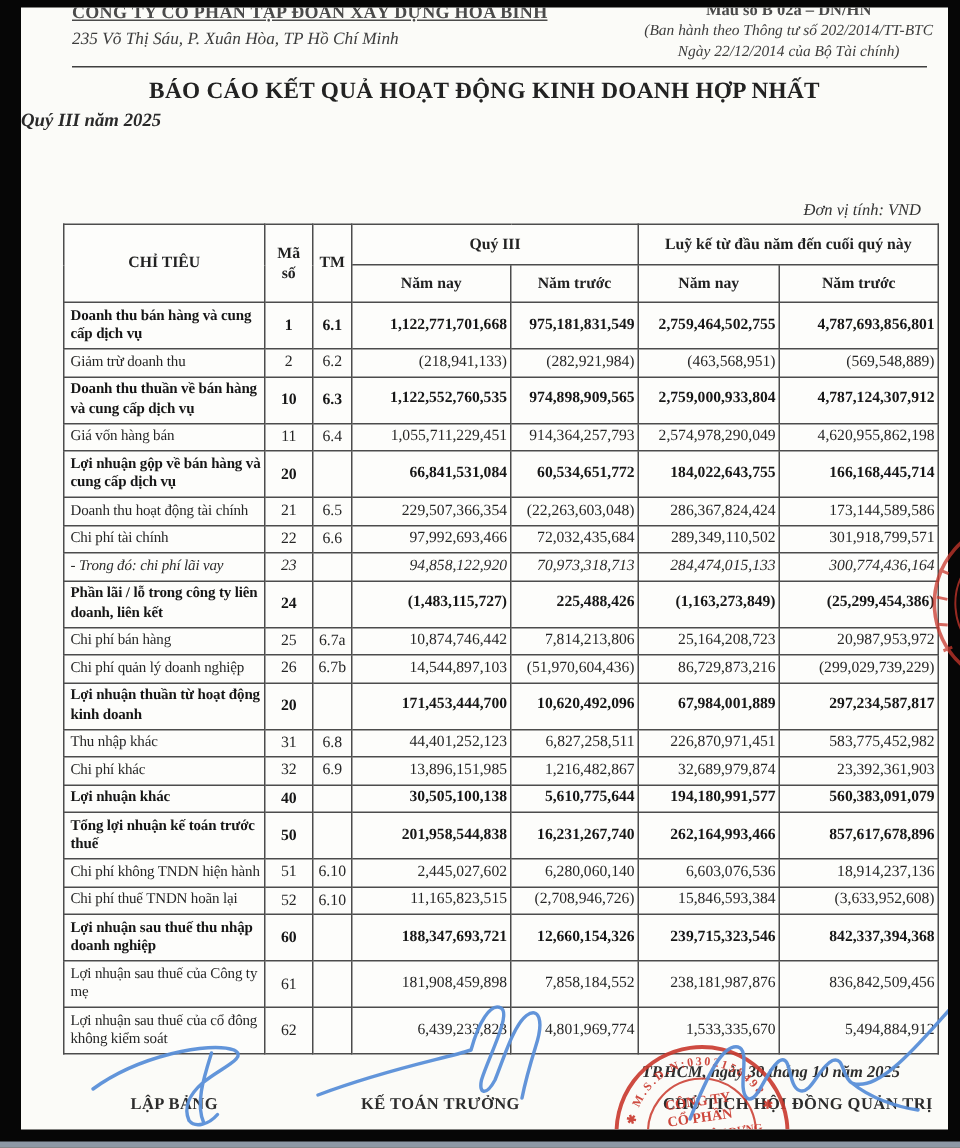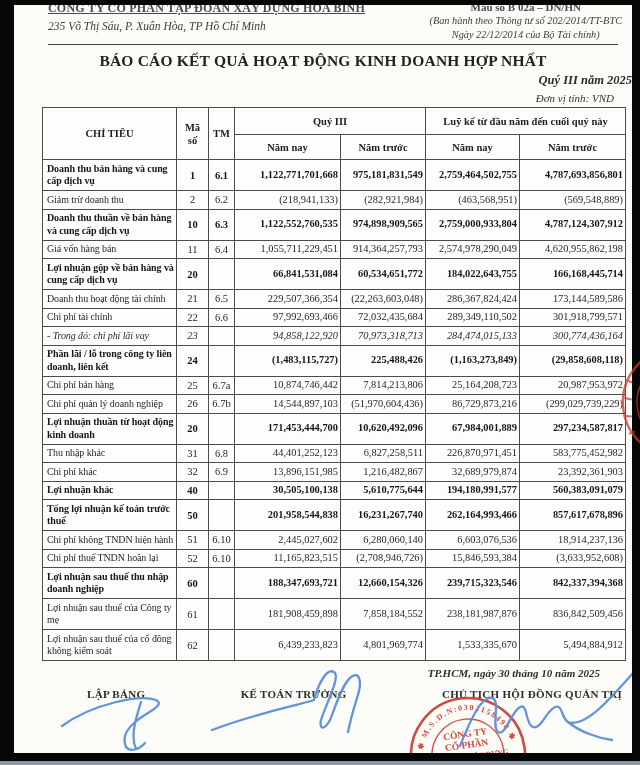--- a/index.html
+++ b/index.html
@@ -17,22 +17,22 @@
   .letterhead{display:flex;justify-content:space-between;margin-top:-4px;padding:0 10px 0 34px;}
   .lh-left{max-width:330px;}
   .company-name{font-weight:bold;font-size:12px;color:#4a4a4a;letter-spacing:.2px;line-height:15px;text-decoration:underline;}
   .company-address{font-style:italic;font-size:11.5px;color:#3c3c3c;margin-top:4px;}
   .lh-right{text-align:center;max-width:215px;}
   .form-no{font-weight:bold;font-size:11px;color:#4a4a4a;line-height:13px;}
   .form-issued{font-style:italic;font-size:10.3px;color:#3c3c3c;line-height:13.5px;}
   .head-rule{border:none;border-top:1.4px solid #3f3f3f;margin:3px 14px 0 34px;}
   
   .title{ text-align:center;font-weight:bold;font-size:15.5px;color:#222;margin-top:7px;letter-spacing:.2px;}
-  .subtitle{text-align:right;font-weight:bold;font-style:italic;font-size:12.5px;color:#2a2a2a;margin-top:3px;}
-  .unit{text-align:right;font-style:italic;font-size:11px;color:#333;padding:4px 18px 3px 0;}
+  .subtitle{text-align:left;font-weight:bold;font-style:italic;font-size:12.5px;color:#2a2a2a;margin-top:3px;}
+  .unit{text-align:right;font-style:italic;font-size:11px;color:#333;padding:4px 18px 3px 0;margin-top:42px;}
   
   table.report{border-collapse:collapse;table-layout:fixed;margin-left:28px;width:583px;background:#fdfdfb;}
   table.report th,table.report td{border:1px solid #4c4c4c;vertical-align:middle;}
   table.report th{font-size:10.5px;font-weight:bold;color:#222;text-align:center;padding:2px 2px;line-height:13px;}
   .th-group{height:27px;}
   .th-sub{height:25px;}
   td.c-label{font-size:10px;padding:2.5px 2px 2.5px 4px;line-height:12.5px;letter-spacing:-.1px;}
   td.c-code,td.c-tm{font-size:10.5px;text-align:center;padding:2.5px 1px;}
   td.c-num{font-size:10.4px;text-align:right;padding:2.5px 2px 2.5px 1px;white-space:nowrap;line-height:12.5px;}
   tr.r-bold td{font-weight:bold;color:#161616;}
@@ -165,21 +165,21 @@
       <td class="c-num">284,474,015,133</td>
       <td class="c-num">300,774,436,164</td>
     </tr>
         <tr class="r-bold">
       <td class="c-label">Phần lãi / lỗ trong công ty liên doanh, liên kết</td>
       <td class="c-code">24</td>
       <td class="c-tm"></td>
       <td class="c-num">(1,483,115,727)</td>
       <td class="c-num">225,488,426</td>
       <td class="c-num">(1,163,273,849)</td>
-      <td class="c-num">(29,858,608,118)</td>
+      <td class="c-num">(25,299,454,386)</td>
     </tr>
         <tr class="r-normal">
       <td class="c-label">Chi phí bán hàng</td>
       <td class="c-code">25</td>
       <td class="c-tm">6.7a</td>
       <td class="c-num">10,874,746,442</td>
       <td class="c-num">7,814,213,806</td>
       <td class="c-num">25,164,208,723</td>
       <td class="c-num">20,987,953,972</td>
     </tr>

